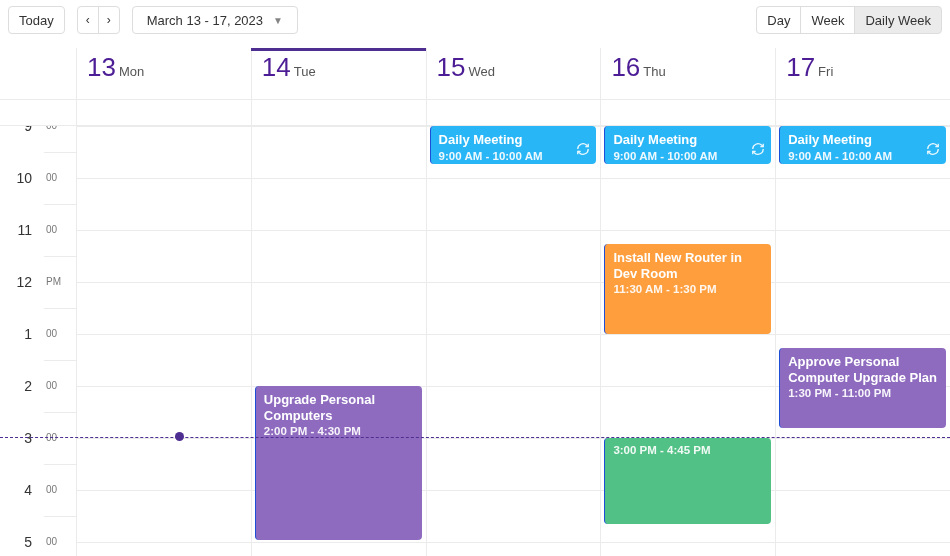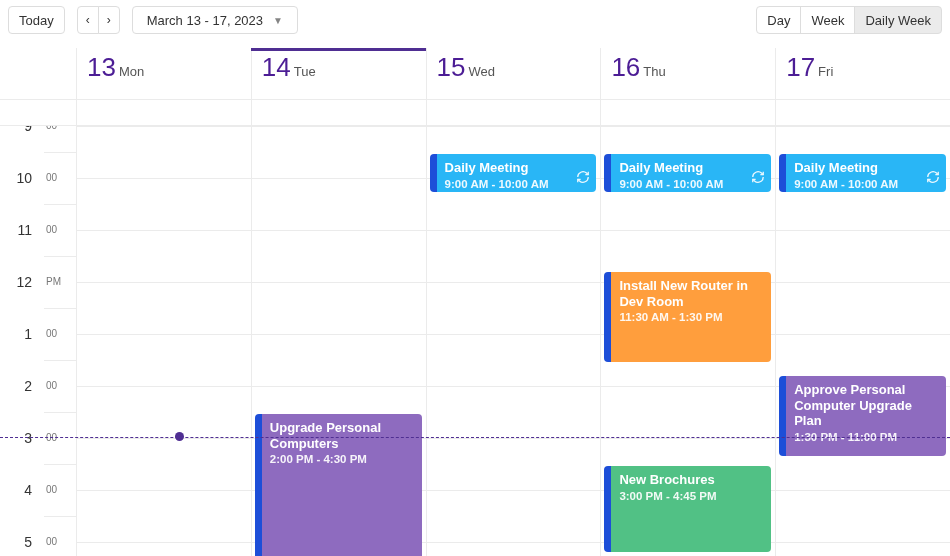--- a/index.html
+++ b/index.html
@@ -35,21 +35,21 @@
     .hour-row .gutter{width:76px;flex:none;position:relative;}
     .hour-row .gutter .hnum{position:absolute;left:10px;top:-8px;font-size:14px;color:#333;width:22px;text-align:right;}
     .hour-row .gutter .hmin{position:absolute;left:46px;top:-6px;font-size:10px;color:#777;text-align:right;}
     .hour-row .cells{flex:1;display:flex;border-top:1px solid #ebebeb;}
     .hour-row .half{flex:1;border-left:1px solid #ebebeb;position:relative;}
     .hour-row .gutter-mid{position:absolute;left:44px;top:50%;width:32px;border-top:1px solid #ebebeb;}
     
     .days-overlay{position:absolute;left:76px;right:0;top:78px;bottom:0;display:flex;pointer-events:none;}
     .daycol{flex:1;position:relative;}
     
-    .evt{position:absolute;left:4px;right:4px;border-radius:4px;padding:6px 8px;color:#fff;font-size:12px;border-left:7px solid #1d4ed8;pointer-events:auto;cursor:pointer;overflow:hidden;margin-top:28px;}
+    .evt{position:absolute;left:4px;right:4px;border-radius:4px;padding:6px 8px;color:#fff;font-size:12px;border-left:1px solid #1d4ed8;pointer-events:auto;cursor:pointer;overflow:hidden;}
     .evt .t{font-weight:700;margin-bottom:2px;font-size:13px;line-height:1.2;}
     .evt .s{opacity:.92;font-weight:700;font-size:11.5px;}
     .evt .rec{position:absolute;right:6px;bottom:5px;opacity:.9;}
     .c-blue{background:#29b6f6;}
     .c-purple{background:#8e6bbf;}
     .c-orange{background:#ff9e3d;}
     .c-green{background:#51c185;}
     
     .nowline{position:absolute;left:0;right:0;border-top:1.5px dashed #4f2e92;z-index:3;}
     .nowdot{position:absolute;width:9px;height:9px;background:#4f2e92;border-radius:50%;margin-top:-5px;z-index:4;}
@@ -262,21 +262,20 @@
               <path d="M21 3v5h-5"></path>
               <path d="M21 12a9 9 0 0 1-15 6.7L3 16"></path>
               <path d="M3 21v-5h5"></path>
             </svg></span>
         </div>
         <div class="evt c-orange" style="top: 118px; height: 90px;">
           <div class="t">Install New Router in Dev Room</div>
           <div class="s">11:30 AM - 1:30 PM</div>
         </div>
         <div class="evt c-green" style="top: 312px; height: 86px;">
-          <div class="t">New Brochures</div>
           <div class="s">3:00 PM - 4:45 PM</div>
         </div>
       </div>
       <div class="daycol">
         <div class="evt c-blue" style="top: 0px; height: 38px;">
           <div class="t">Daily Meeting</div>
           <div class="s">9:00 AM - 10:00 AM</div>
           <span class="rec"><svg width="14" height="14" viewBox="0 0 24 24" fill="none" stroke="white" stroke-width="2.2">
               <path d="M3 12a9 9 0 0 1 15-6.7L21 8"></path>
               <path d="M21 3v5h-5"></path>

